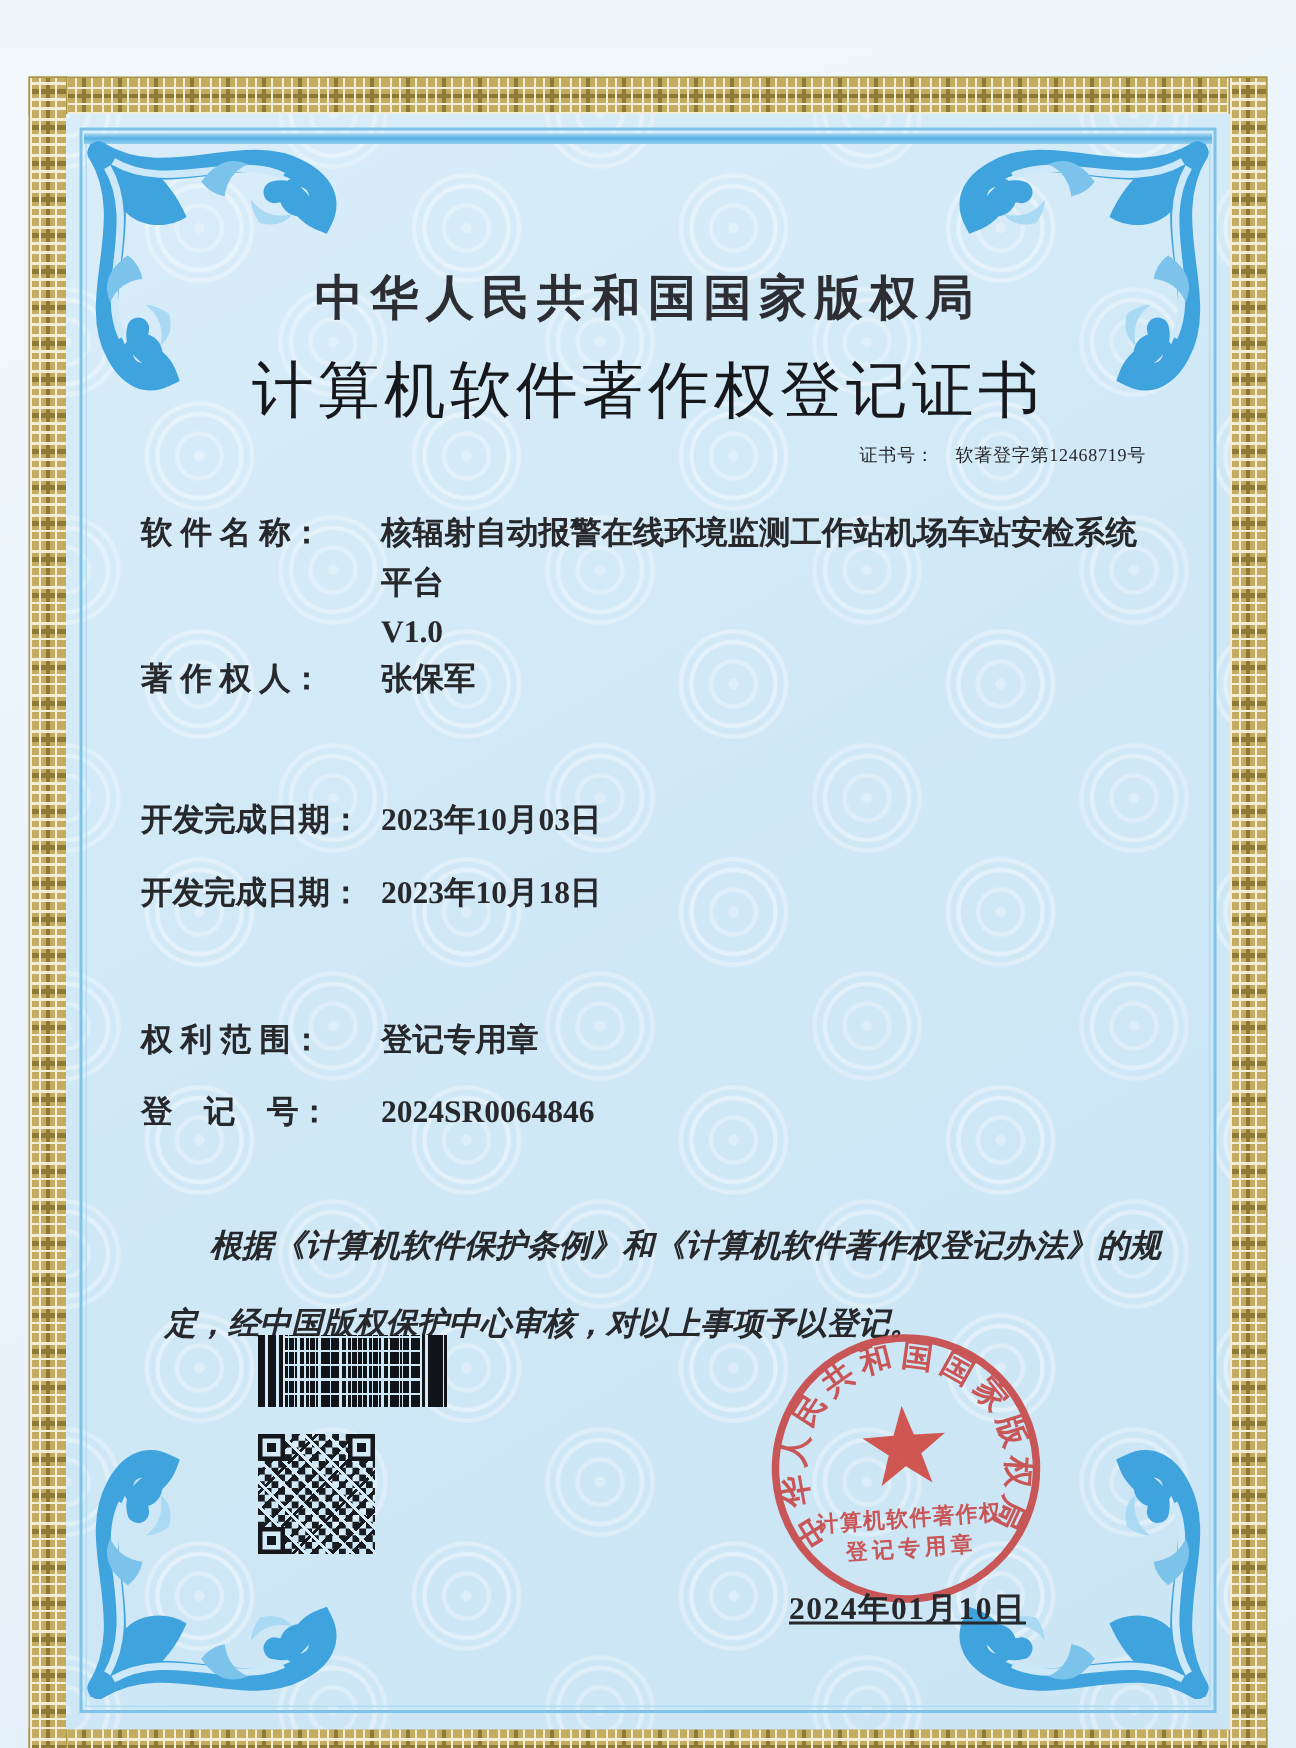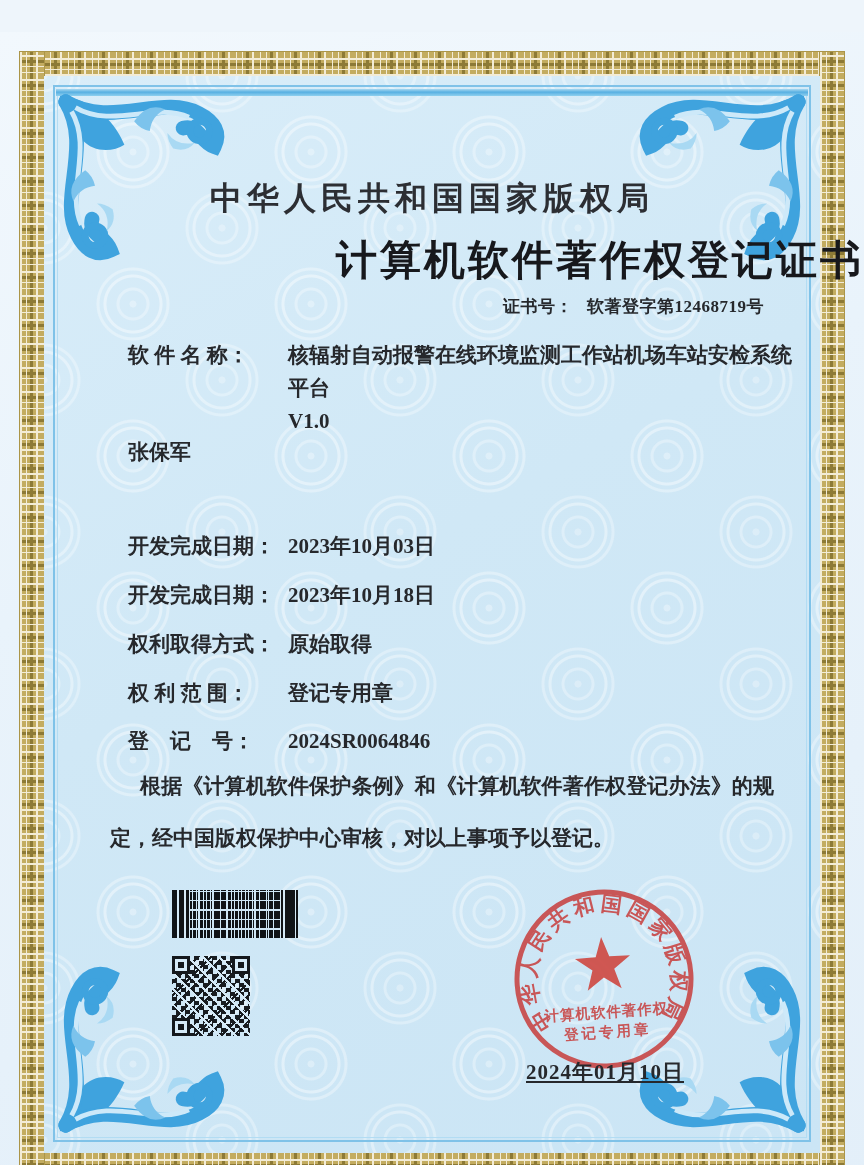--- a/index.html
+++ b/index.html
@@ -61,37 +61,37 @@
   .corner.br{right:52px; bottom:58px; transform:scale(-1,-1);}
   .corner svg{width:100%; height:100%; display:block;}
 
   
   .txt{position:absolute; z-index:5;}
   .issuer{
     left:0; right:0; top:145px; text-align:center;
     font-size:32px; font-weight:bold; letter-spacing:5px; color:#2c2e33;
   }
   .cert-title{
-    left:0; right:0; top:201px; text-align:right;
-    font-size:41px; font-weight:bold; letter-spacing:3px; color:#17181c;
+    left:0; right:0; top:201px; text-align:center;
+    font-size:41px; font-weight:normal; letter-spacing:3px; color:#17181c;
   }
   .certno{
-    top:263px; right:100px; font-size:17px; font-weight:bold;
+    top:263px; right:100px; font-size:12px; font-weight:normal;
     display:flex; gap:14px; letter-spacing:.5px;
   }
   .field{
-    left:128px; display:flex; align-items:flex-start;
+    left:94px; display:flex; align-items:flex-start;
     font-size:21px; font-weight:bold; line-height:33px;
   }
   .field .lbl{flex:0 0 160px; white-space:nowrap;}
   .field .val{width:506px; font-weight:600;font-family:Liberation Serif, serif;}
   .statement{
-    left:110px; top:728px; width:664px;
+    left:110px; top:772px; width:664px;
     font-size:21px; font-weight:600; line-height:52px;
-    text-indent:30px; text-align:justify;
+    text-indent:30px; text-align:justify;font-style:italic;
   }
   .issue-date{
     left:526px; top:1026px; font-size:21px; font-weight:bold;
     letter-spacing:1px; z-index:7;text-decoration:underline;
   }
 
   
   .barcode{
     position:absolute; left:172px; top:858px; width:126px; height:48px; z-index:5;
     background-image:
@@ -191,33 +191,30 @@
   </div>
 
   <div class="txt field" style="top:307px">
     <span class="lbl">软 件 名 称：</span>
     <span class="val">
       <span>核辐射自动报警在线环境监测工作站机场车站安检系统平台</span><br>
       <span>V1.0</span>
     </span>
   </div>
   <div class="txt field" style="top:404px">
+    <span class="lbl">著 作 权 人：</span>
     <span class="val">张保军</span>
   </div>
   <div class="txt field" style="top:498px">
     <span class="lbl">开发完成日期：</span>
     <span class="val">2023年10月03日</span>
   </div>
   <div class="txt field" style="top:547px">
     <span class="lbl">开发完成日期：</span>
     <span class="val">2023年10月18日</span>
-  </div>
-  <div class="txt field" style="top:596px">
-    <span class="lbl">权利取得方式：</span>
-    <span class="val">原始取得</span>
   </div>
   <div class="txt field" style="top:645px">
     <span class="lbl">权 利 范 围：</span>
     <span class="val">登记专用章</span>
   </div>
   <div class="txt field" style="top:693px">
     <span class="lbl">登　记　号：</span>
     <span class="val">2024SR0064846</span>
   </div>
 

